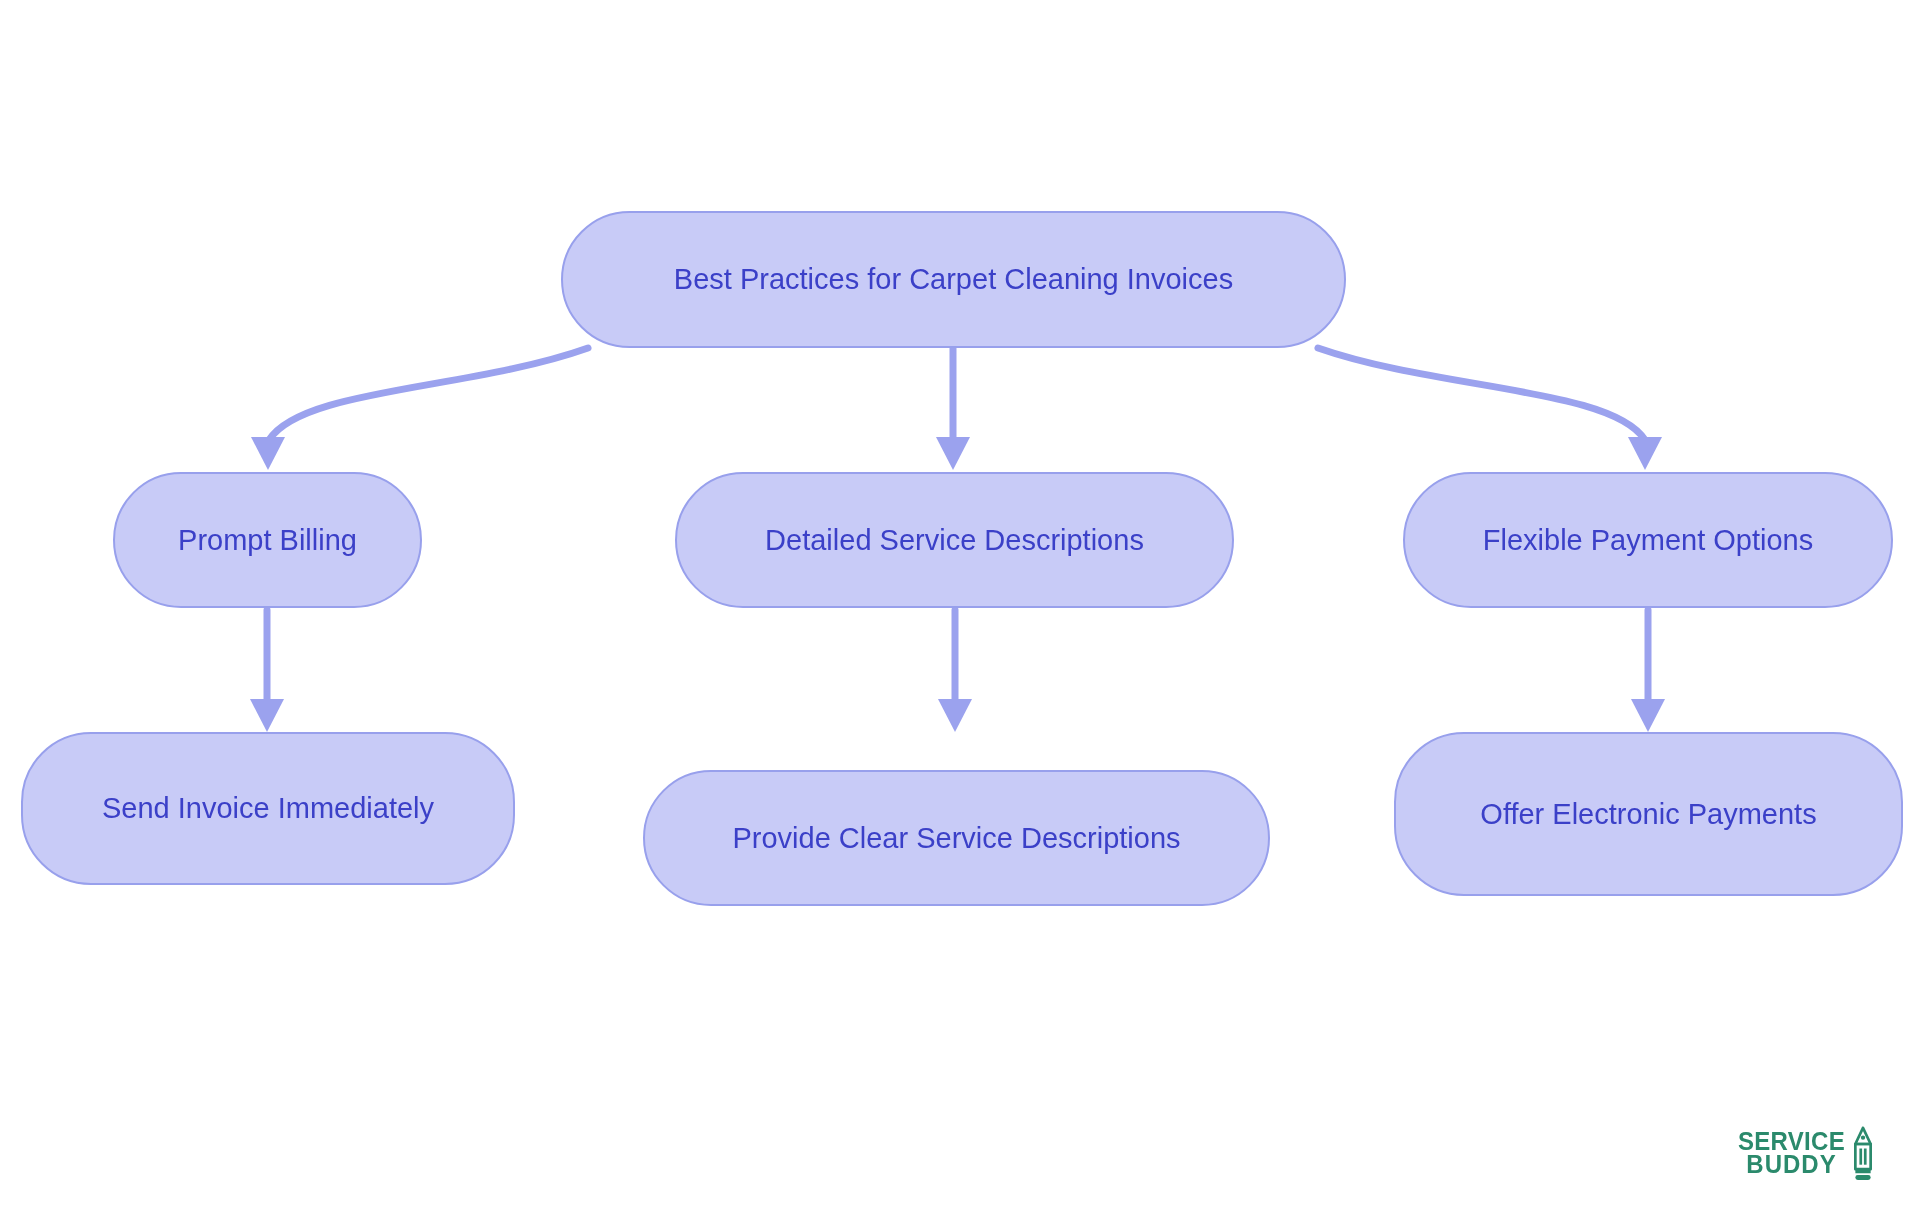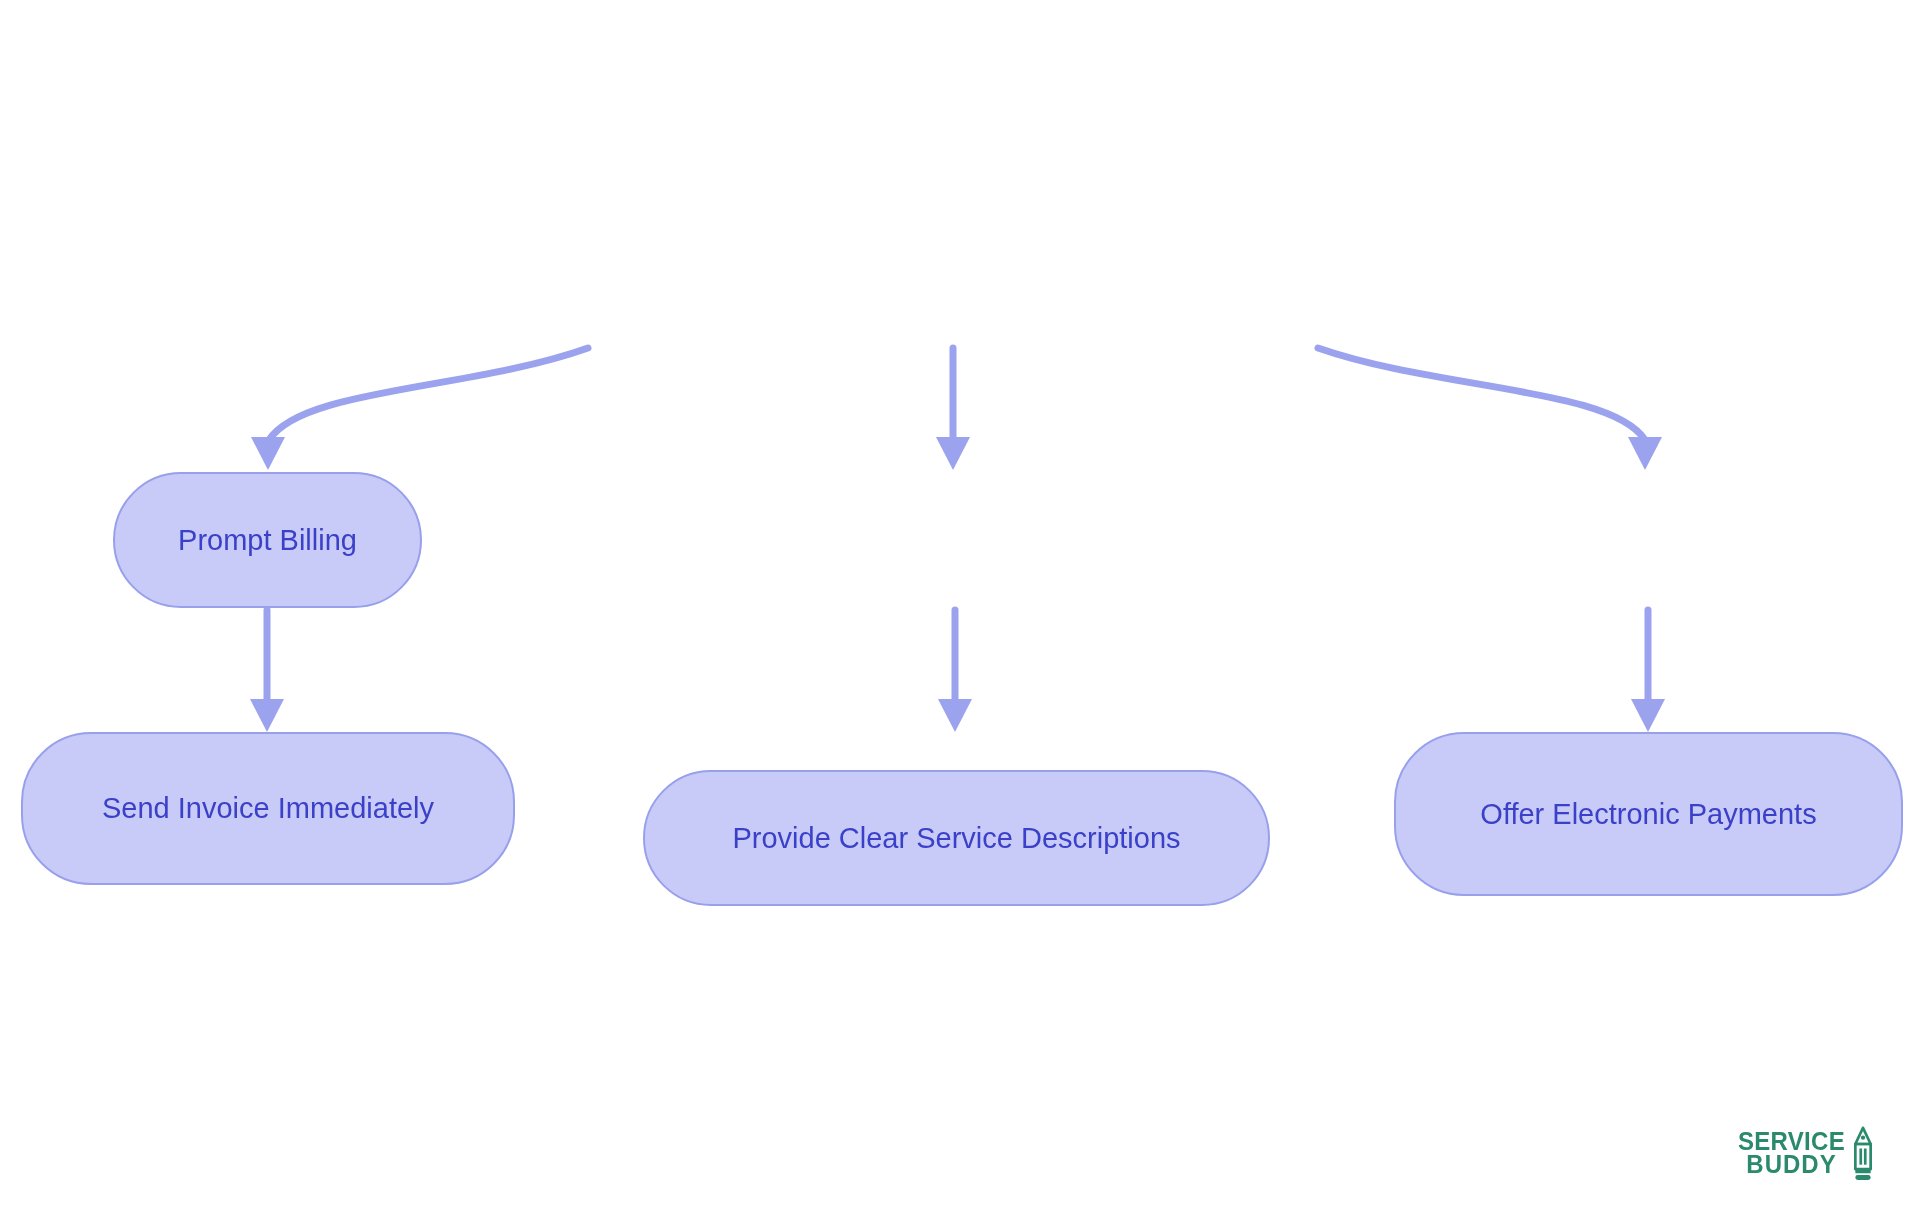--- a/index.html
+++ b/index.html
@@ -83,26 +83,35 @@
     <g fill="#9ba2ee" stroke="none">
       <polygon points="251,437 285,437 268,470"></polygon>
       <polygon points="936,437 970,437 953,470"></polygon>
       <polygon points="1628,437 1662,437 1645,470"></polygon>
       <polygon points="250,699 284,699 267,732"></polygon>
       <polygon points="938,699 972,699 955,732"></polygon>
       <polygon points="1631,699 1665,699 1648,732"></polygon>
     </g>
   </svg>
 
+  <div class="node node-root">
+    <span>Best Practices for Carpet Cleaning Invoices</span>
+  </div>
 
   <div class="node node-prompt-billing">
     <span>Prompt Billing</span>
   </div>
 
+  <div class="node node-detailed-service">
+    <span>Detailed Service Descriptions</span>
+  </div>
 
+  <div class="node node-flexible-payment">
+    <span>Flexible Payment Options</span>
+  </div>
 
   <div class="node node-send-invoice">
     <span>Send Invoice Immediately</span>
   </div>
 
   <div class="node node-provide-clear">
     <span>Provide Clear Service Descriptions</span>
   </div>
 
   <div class="node node-offer-electronic">

